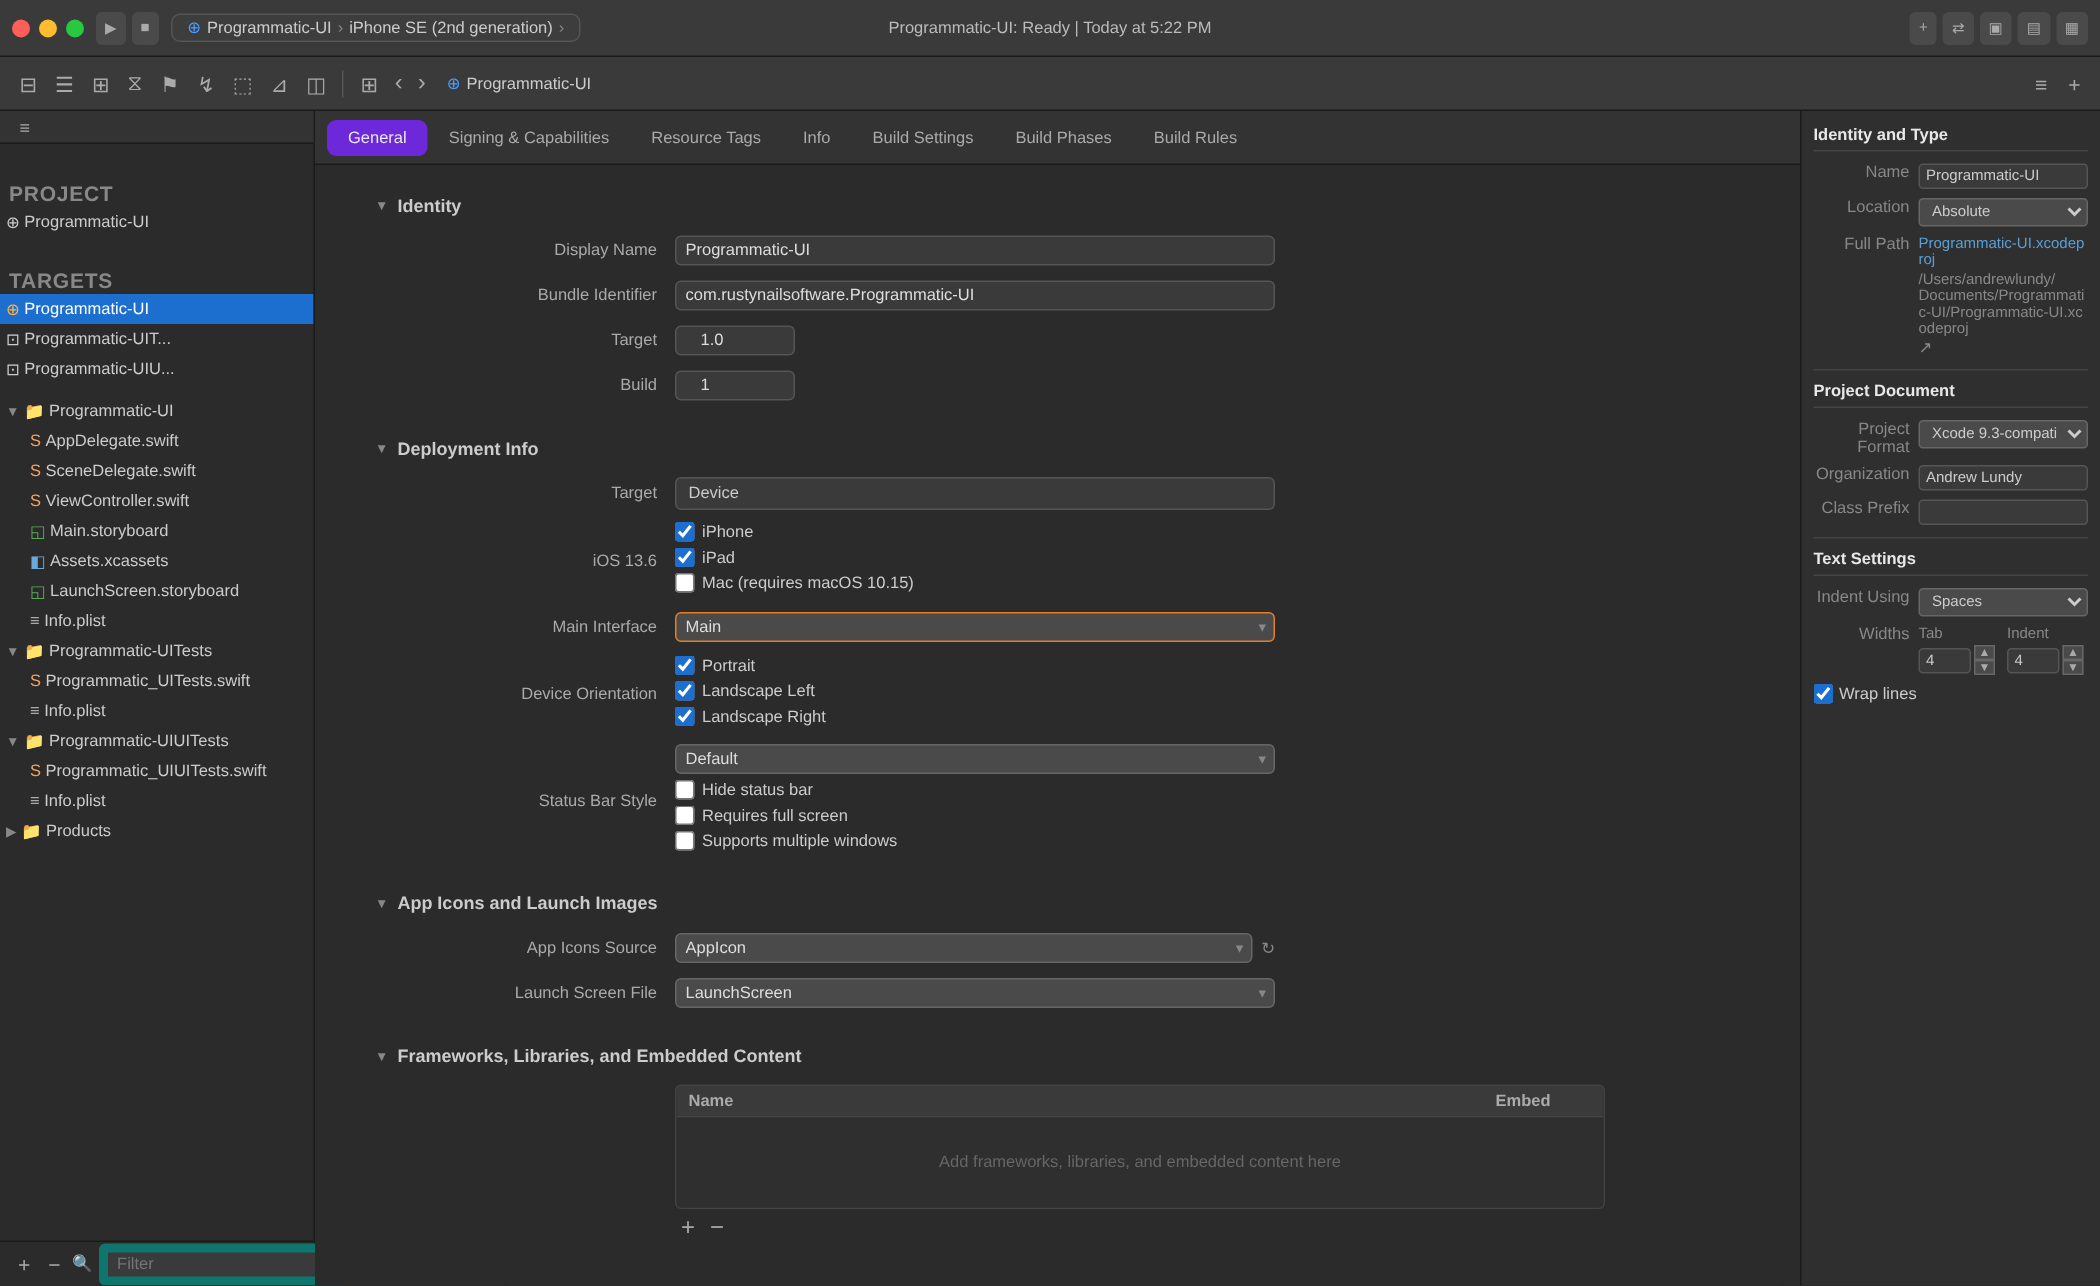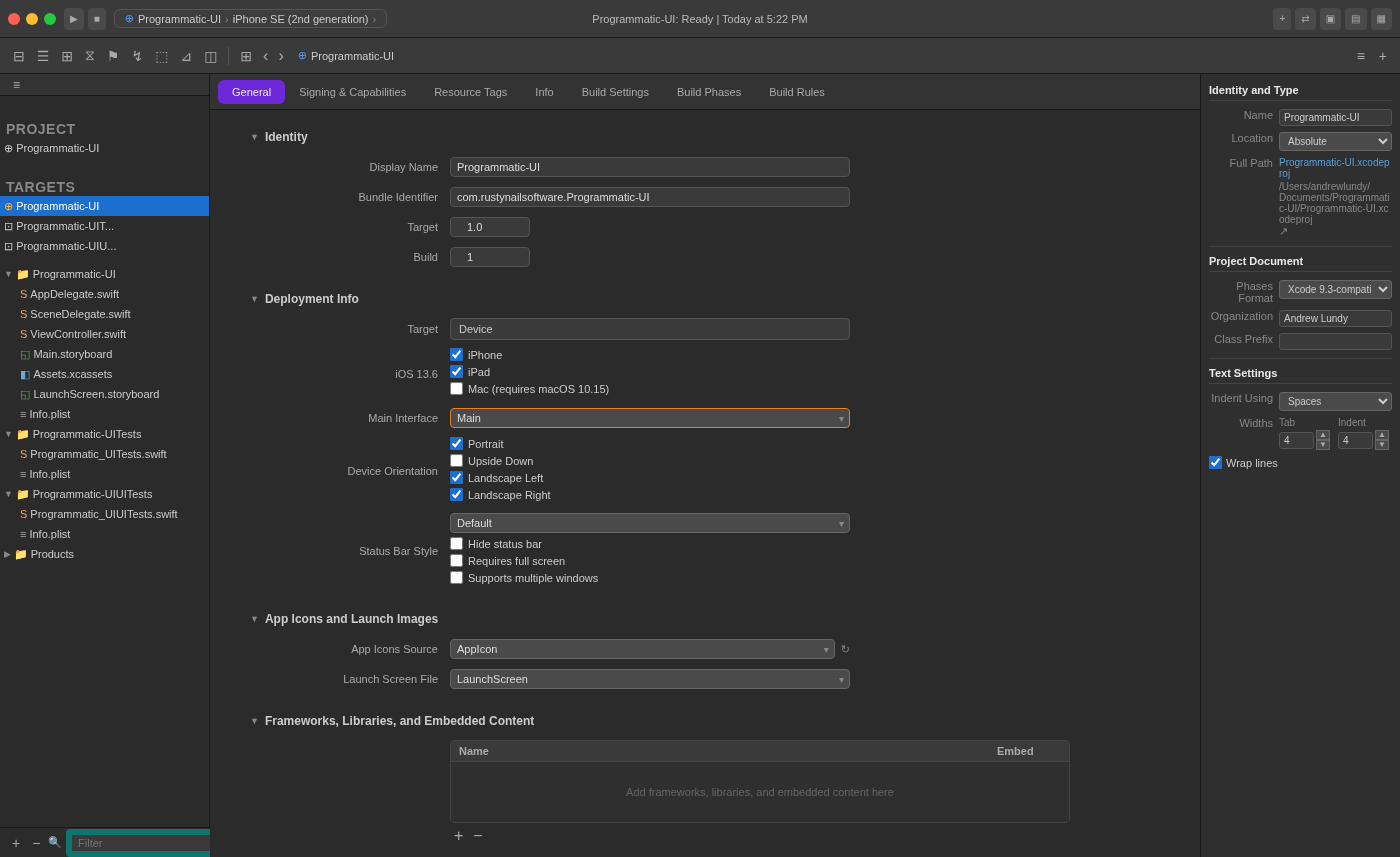--- a/index.html
+++ b/index.html
@@ -750,24 +750,20 @@
         </div>
 
         <div class="settings-row">
           <div class="settings-label">Device Orientation</div>
           <div class="settings-value">
             <div class="checkbox-row">
               <input type="checkbox" checked="" style="">
               <span>Portrait</span>
             </div>
             <div class="checkbox-row">
-              <input type="checkbox" style="">
-              <span>Upside Down</span>
-            </div>
-            <div class="checkbox-row">
               <input type="checkbox" checked="" style="">
               <span>Landscape Left</span>
             </div>
             <div class="checkbox-row">
               <input type="checkbox" checked="" style="">
               <span>Landscape Right</span>
             </div>
           </div>
         </div>
 
@@ -887,21 +883,21 @@
         </div>
       </div>
     </div>
 
     <div class="rp-divider"></div>
 
     <div>
       <div class="rp-section-title">Project Document</div>
 
       <div class="rp-row">
-        <div class="rp-label">Phases Format</div>
+        <div class="rp-label">Project Format</div>
         <div class="rp-value">
           <select class="rp-dropdown">
             <option>Xcode 9.3-compatible</option>
           </select>
         </div>
       </div>
 
       <div class="rp-row">
         <div class="rp-label">Organization</div>
         <div class="rp-value">

